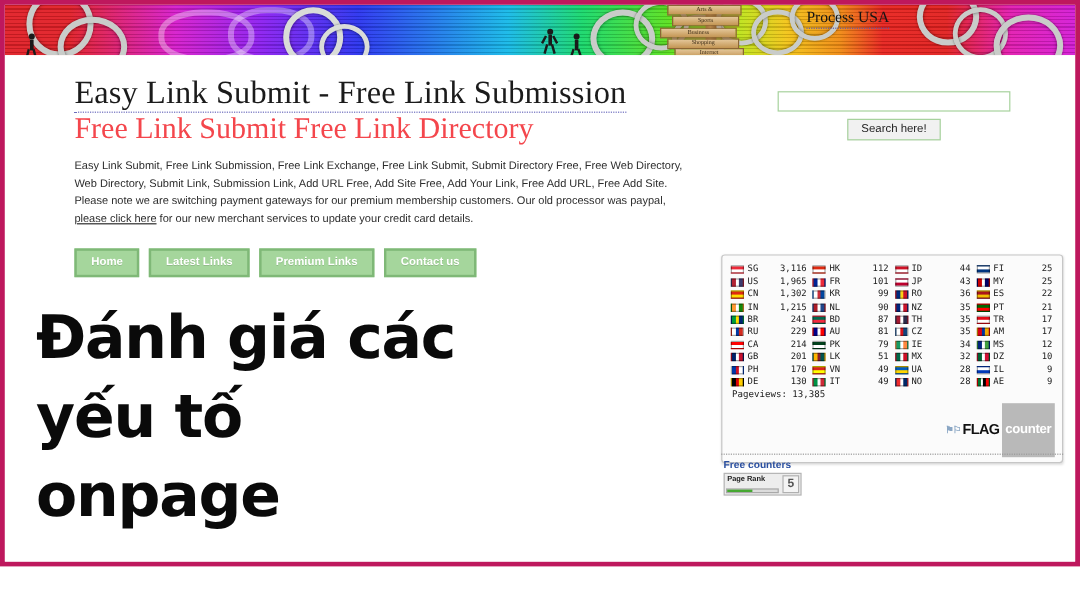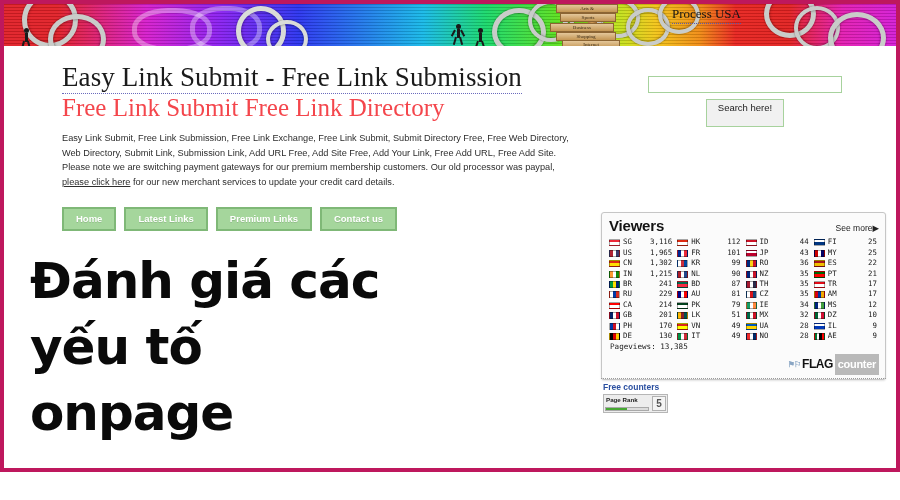--- a/index.html
+++ b/index.html
@@ -165,21 +165,21 @@
     outline:none;
     display:block;
     margin:0 auto;
   }
   .search-btn{
     margin-top:6px;
     background:#f1f1f1;
     border:1px solid #a7d29d;
     color:#1b1b1b;
     font-size:9.5px;
-    padding:2px 11px 13px 11px;
+    padding:2px 11px 3px 11px;
     line-height:11px;
     cursor:pointer;
   }
 
   
   .fc{
     position:absolute;left:597px;top:166px;width:285px;
     box-sizing:border-box;
     background:#fbfbfb;
     border:1px solid #c6c6c6;
@@ -231,21 +231,21 @@
   }
   .fc-logo .mark{
     color:#8aa6c4;font-size:8px;font-weight:bold;letter-spacing:-1px;
   }
   .fc-logo .flagword{
     color:#111;font-size:12px;font-weight:bold;letter-spacing:-.5px;
     line-height:12px;
   }
   .fc-logo .counterword{
     background:#b9b9b9;color:#fff;font-size:11px;font-weight:bold;
-    padding:4px 3px;line-height:13px;letter-spacing:-.3px;
+    padding:16px 3px;line-height:13px;letter-spacing:-.3px;
   }
   .fc-dots{
     position:absolute;left:597px;top:332px;width:285px;
     border-top:1px dotted #9a9a9a;
   }
   .free-counters{
     position:absolute;left:599px;top:336px;
     font-size:8.5px;color:#2a4fa0;text-decoration:none;
     font-weight:bold;
   }
@@ -357,24 +357,20 @@
       <div>yếu tố</div>
       <div>onpage</div>
     </div>
 
     <div class="search-wrap">
       <input class="search-input" type="text" placeholder="" style="">
       <button class="search-btn">Search here!</button>
     </div>
 
     <div class="fc">
-      <div class="fc-head">
-        <div class="fc-title">Viewers</div>
-        <div class="fc-more">See more▶</div>
-      </div>
       <div class="fc-cols" id="fc-cols">
           <div class="fc-col">
             <div class="fc-row">
               <span class="flag" style="background: linear-gradient(rgb(237, 41, 57) 50%, rgb(255, 255, 255) 50%);"></span>
               <span class="cc">SG</span>
               <span class="cnt">3,116</span>
             </div>
             <div class="fc-row">
               <span class="flag" style="background: linear-gradient(90deg, rgb(178, 34, 52) 0%, rgb(178, 34, 52) 33.3333%, rgb(255, 255, 255) 33.3333%, rgb(255, 255, 255) 66.6667%, rgb(60, 59, 110) 66.6667%, rgb(60, 59, 110) 100%);"></span>
               <span class="cc">US</span>

